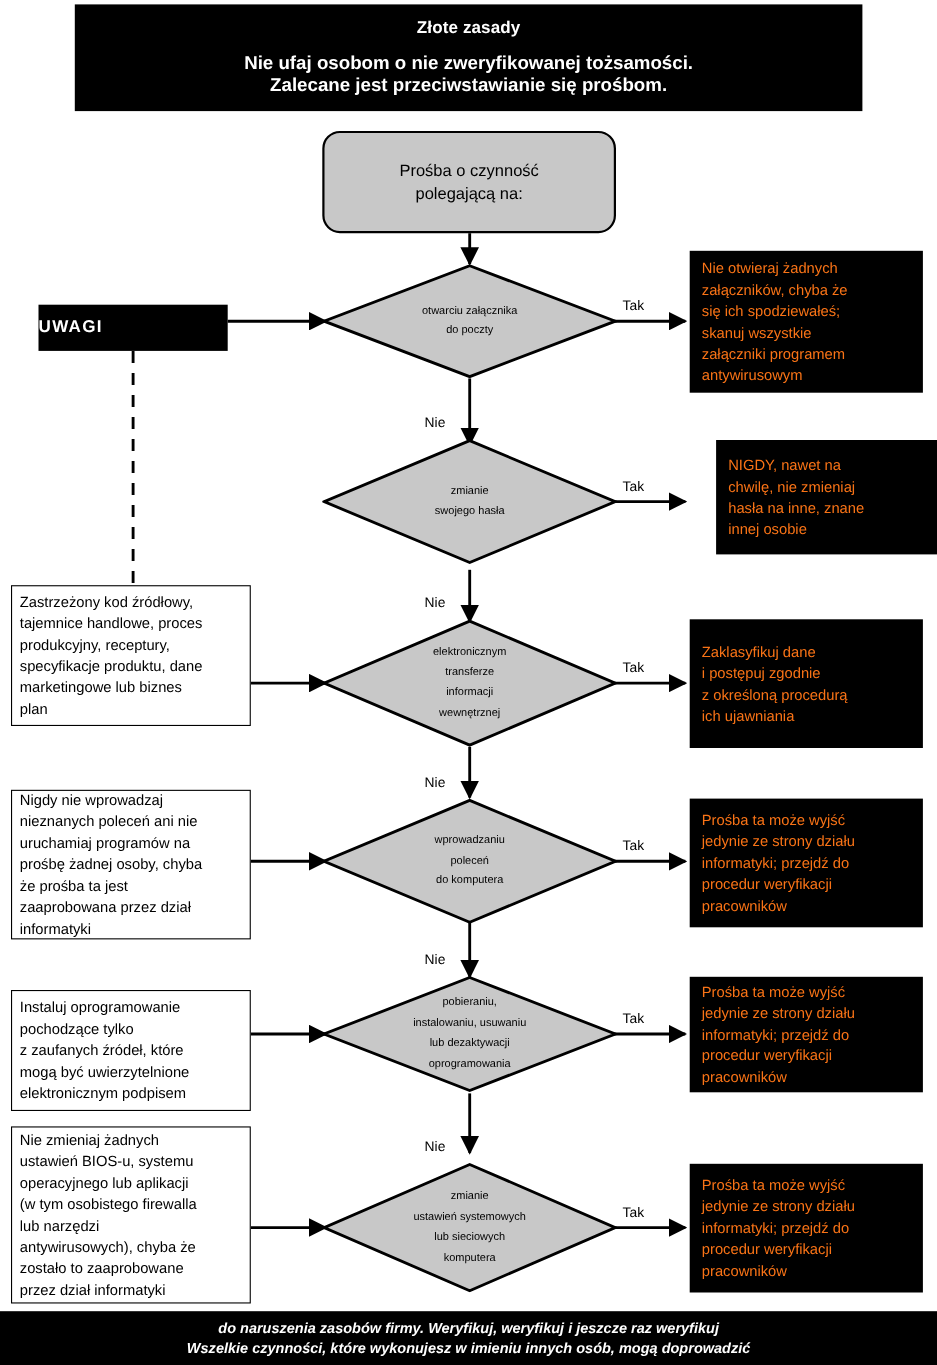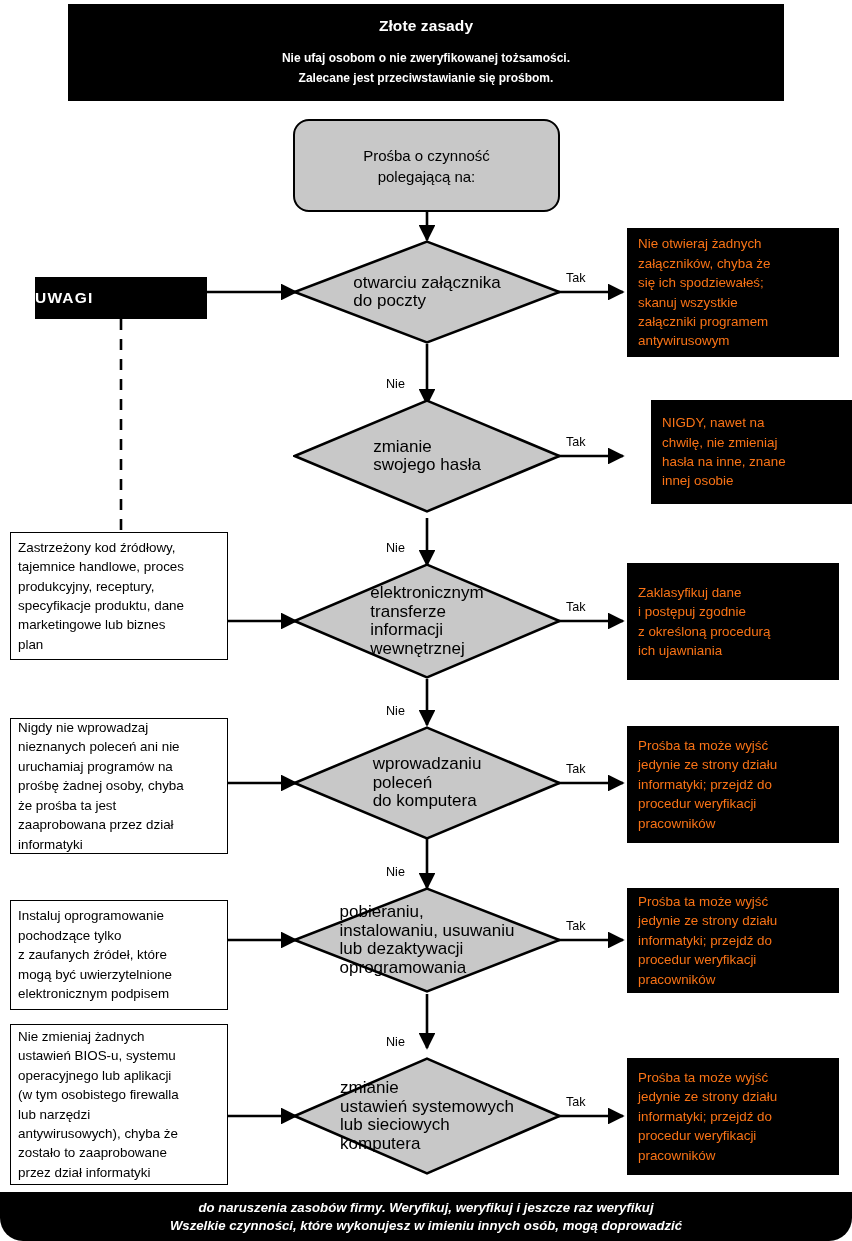--- a/index.html
+++ b/index.html
@@ -10,21 +10,20 @@
   body {
     font-family: "Liberation Sans", sans-serif;
     -webkit-font-smoothing: antialiased;
   }
   #page {
     position: relative;
     width: 852px;
     height: 1241px;
     background: #ffffff;
     overflow: hidden;
-    border-radius: 23px;
   }
 
   
   .banner {
     position: absolute;
     background: #000000;
     color: #ffffff;
     text-align: center;
     box-sizing: border-box;
   }
@@ -35,21 +34,21 @@
     height: 97px;
     padding-top: 11px;
   }
   #header-title {
     font-size: 15.5px;
     font-weight: bold;
     line-height: 21px;
     letter-spacing: .1px;
   }
   #header-subtitle {
-    font-size: 12px;
+    font-size: 17px;
     font-weight: bold;
     line-height: 20px;
     margin-top: 12px;
   }
   #header-subtitle div { white-space: nowrap; }
 
   #footer-banner {
     left: 0px;
     top: 1192px;
     width: 852px;
@@ -113,22 +112,22 @@
     left: 0; top: 0;
     width: 100%; height: 100%;
   }
   .diamond-label {
     position: absolute;
     left: 0; top: 0;
     width: 100%; height: 100%;
     display: flex;
     align-items: center;
     justify-content: center;
-    text-align: left;
-    font-size: 17px;
+    text-align: center;
+    font-size: 10px;
     line-height: 18.5px;
     color: #000000;
     pointer-events: none;
   }
   .diamond-label div { white-space: nowrap; }
 
   
   .advice-box {
     position: absolute;
     left: 627px;

